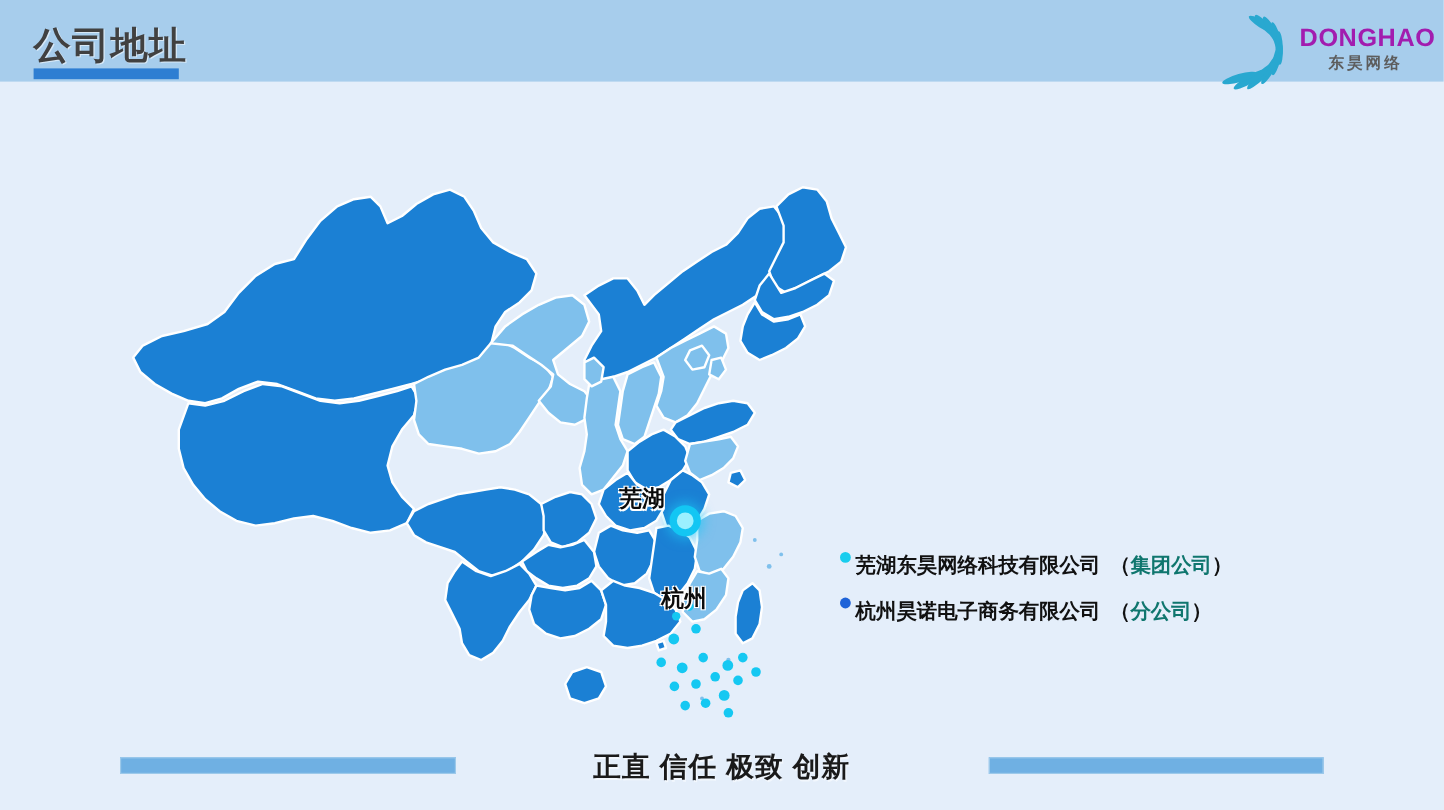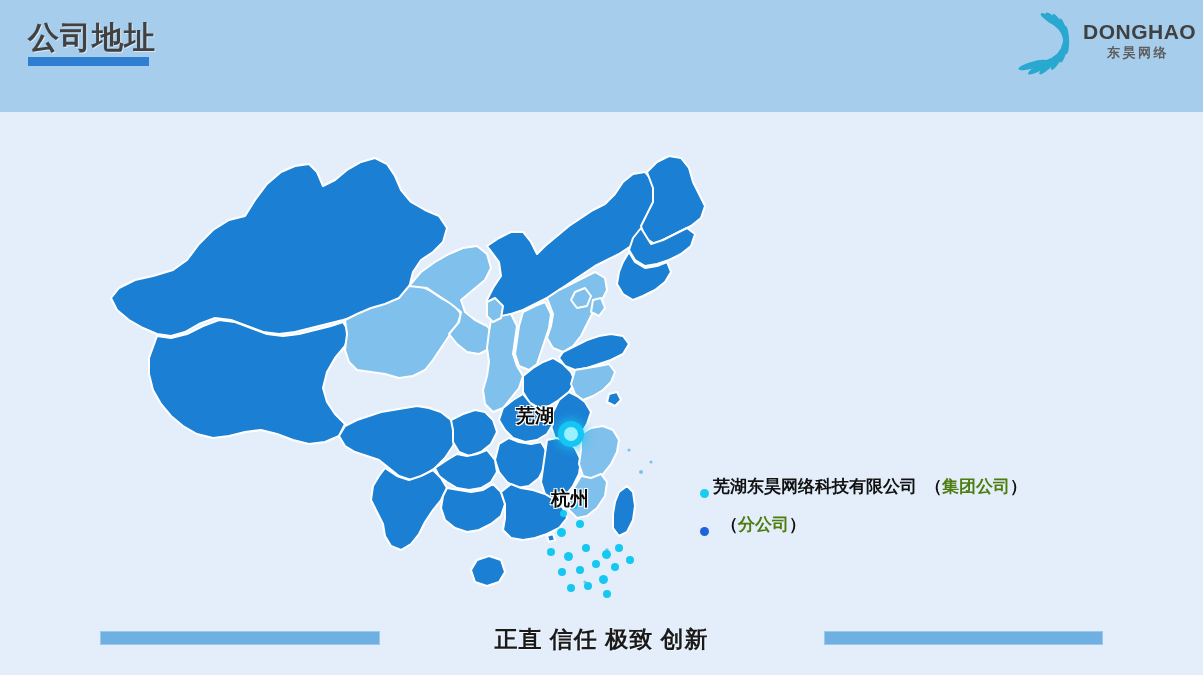--- a/index.html
+++ b/index.html
@@ -6,40 +6,40 @@
   body{
     width:1203px;height:675px;
     background:#e4eefa;
     font-family:"Liberation Sans","DejaVu Sans",sans-serif;
     overflow:hidden;position:relative;
   }
   .slide{position:absolute;inset:0;background:#e4eefa;}
 
   
   .header{
-    position:absolute;left:0;top:0;width:1203px;height:112px;
+    position:absolute;left:0;top:0;width:1203px;height:68px;
     background:#a7cdec;
   }
   .title{
     position:absolute;left:28px;top:17px;
     font-size:31px;font-weight:bold;letter-spacing:1px;
     color:#414141;
     text-shadow:1px 1px 0 rgba(255,255,255,.55);
   }
   .title-underline{
     position:absolute;left:28px;top:57px;width:121px;height:9px;
     background:#2e7ed2;
   }
 
   
   .logo{position:absolute;right:18px;top:8px;width:170px;height:72px;}
   .logo-mark{position:absolute;left:0;top:2px;width:72px;height:68px;}
   .logo-text{position:absolute;left:68px;top:12px;width:110px;text-align:center;}
   .logo-name{
-    font-size:21px;font-weight:bold;color:#404040;letter-spacing:.5px;
+    font-size:21px;font-weight:bold;color:#a21caf;letter-spacing:.5px;
     line-height:24px;
   }
   .logo-sub{
     font-size:13px;color:#5d5d5d;letter-spacing:2.5px;line-height:18px;font-weight:bold;
   }
 
   
   .map-wrap{position:absolute;left:95px;top:120px;width:620px;height:500px;}
   .map-wrap svg{display:block;width:620px;height:500px;}
   .prov{stroke:#ffffff;stroke-width:2;stroke-linejoin:round;}
@@ -60,28 +60,28 @@
   }
   .big-dot::after{
     content:"";position:absolute;left:6px;top:6px;width:14px;height:14px;
     border-radius:50%;background:#9bf0ff;
   }
   .dot{position:absolute;border-radius:50%;background:#15c8f2;}
 
   
   .legend{position:absolute;left:700px;top:460px;width:420px;}
   .legend-row{
-    display:flex;align-items:flex-end;height:38px;
+    display:flex;align-items:flex-start;height:38px;
     font-size:17px;font-weight:bold;color:#111;white-space:nowrap;
   }
   .bullet{width:9px;height:9px;border-radius:50%;margin-right:4px;flex:0 0 auto;}
   .b-cyan{background:#19cdee;}
   .b-blue{background:#1e63d8;}
   .b-black{background:#111111;}
-  .red{color:#4d7c0f;}
+  .red{color:#0f766e;}
   .sp{display:inline-block;width:8px;}
 
   
   .bar{position:absolute;height:12px;background:#6fb0e3;border:1px solid #9cc9ea;}
   #bar-left{left:100px;top:631px;width:278px;}
   #bar-right{left:824px;top:631px;width:277px;}
   .slogan{
     position:absolute;left:0;top:624px;width:1203px;text-align:center;
     font-size:23px;font-weight:bold;color:#1a1a1a;letter-spacing:1px;
     text-shadow:1px 1px 0 rgba(255,255,255,.5);
@@ -231,20 +231,21 @@
       <span class="bullet b-cyan"></span>
       <span>芜湖东昊网络科技有限公司</span>
       <span class="sp"></span>
       <span>（</span>
       <span class="red">集团公司</span>
       <span>）</span>
     </div>
 
     <div class="legend-row">
       <span class="bullet b-blue"></span>
+      <span>杭州昊诺电子商务有限公司</span>
       <span class="sp"></span>
       <span>（</span>
       <span class="red">分公司</span>
       <span>）</span>
     </div>
 
   </div>
 
   <div class="bar" id="bar-left"></div>
   <div class="slogan">正直  信任  极致  创新</div>

